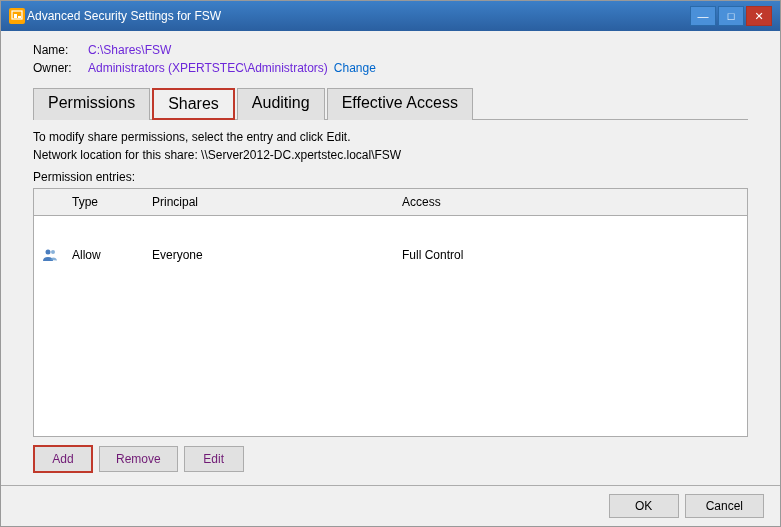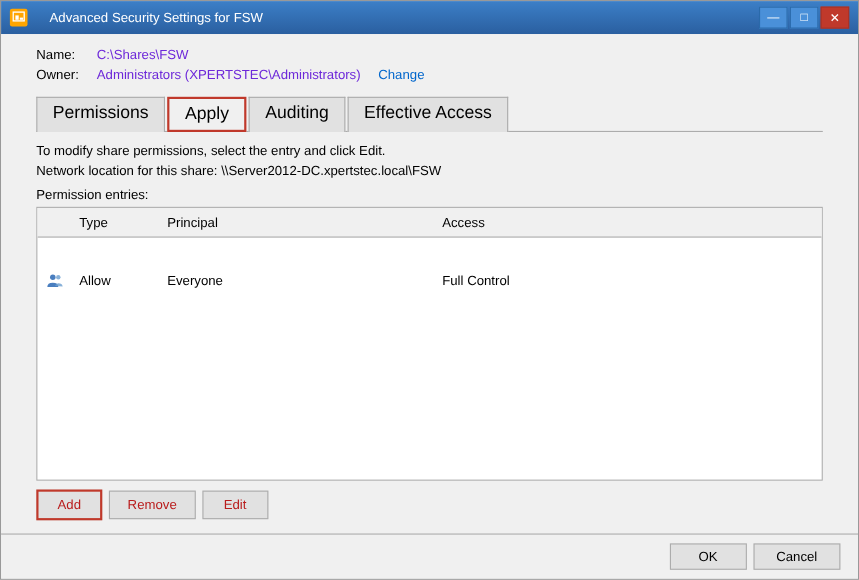--- a/index.html
+++ b/index.html
@@ -28,21 +28,21 @@
       display: flex;
       align-items: center;
       justify-content: space-between;
       padding: 0 8px;
       height: 30px;
       flex-shrink: 0;
     }
     .title-bar-left {
       display: flex;
       align-items: center;
-      gap: 20px;
+      gap: 2px;
     }
     .title-bar-icon {
       width: 16px;
       height: 16px;
       background: #ffa500;
       border-radius: 2px;
       display: flex;
       align-items: center;
       justify-content: center;
       font-size: 10px;
@@ -87,21 +87,21 @@
     .info-label {
       width: 55px;
       color: #000;
     }
     .info-value {
       color: #6d28d9;
     }
     .info-link {
       color: #0066cc;
       cursor: pointer;
-      margin-left: 16px;
+      margin-left: 6px;
       text-decoration: none;
     }
     .tabs-container {
       display: flex;
       margin-top: 8px;
       border-bottom: 1px solid #acacac;
     }
     .tab {
       padding: 5px 14px;
       border: 1px solid #acacac;
@@ -193,21 +193,21 @@
       gap: 6px;
       margin-top: 8px;
       align-items: center;
     }
     .btn {
       padding: 5px 16px;
       border: 1px solid #acacac;
       background: #e1e1e1;
       font-size: 12px;
       cursor: pointer;
-      color: #b91c1c;
+      color: #701a75;
       min-width: 60px;
       text-align: center;
     }
     .btn.highlighted {
       border: 2px solid #c0392b;
     }
     .footer {
       display: flex;
       justify-content: flex-end;
       gap: 6px;
@@ -261,21 +261,21 @@
       <span class="info-label">Owner:</span>
       <span class="info-value">Administrators (XPERTSTEC\Administrators)</span>
       <a class="info-link">Change</a>
     </div>
 
     <div class="tabs-container">
       <div class="tab">
         <span>Permissions</span>
       </div>
       <div class="tab active highlighted">
-        <span>Apply</span>
+        <span>Shares</span>
       </div>
       <div class="tab">
         <span>Auditing</span>
       </div>
       <div class="tab">
         <span>Effective Access</span>
       </div>
     </div>
 
     <div class="tab-content">

